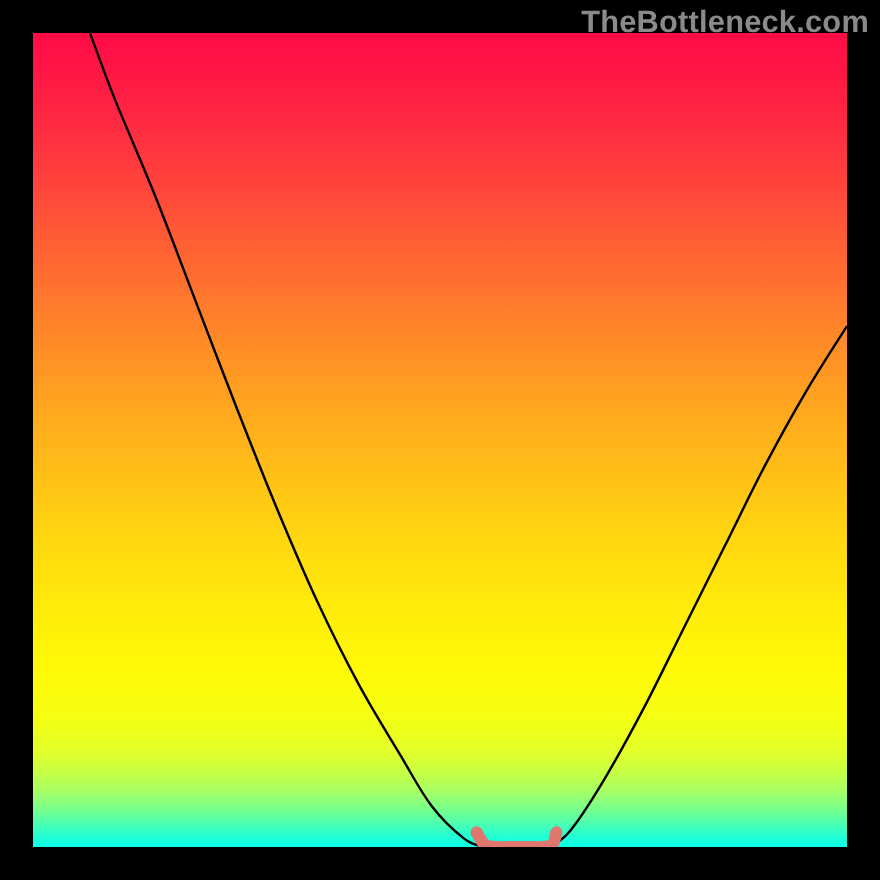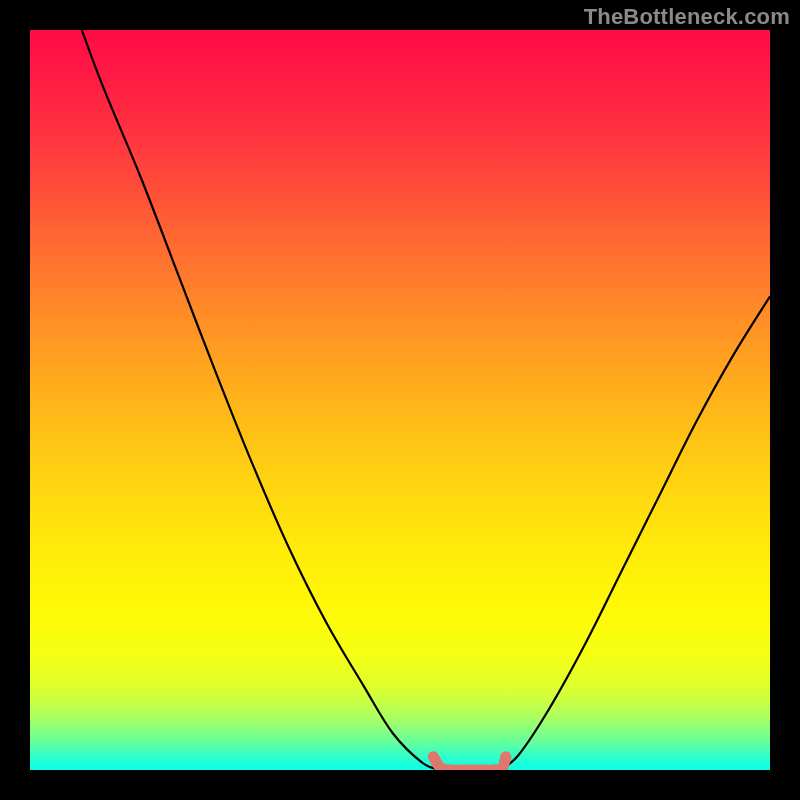--- a/index.html
+++ b/index.html
@@ -58,21 +58,21 @@
     position: absolute;
     left: 0; top: 0;
     width: 740px;
     height: 740px;
   }
   .watermark {
     position: absolute;
     top: 4px;
     right: 10px;
     font-family: Arial, Helvetica, sans-serif;
-    font-size: 22px;
+    font-size: 28px;
     font-weight: 600;
     color: #8a8a8a;
     letter-spacing: 0.2px;
   }
 </style>
 </head>
 <body>
 
 <div class="frame">
   <div class="watermark">TheBottleneck.com</div>

